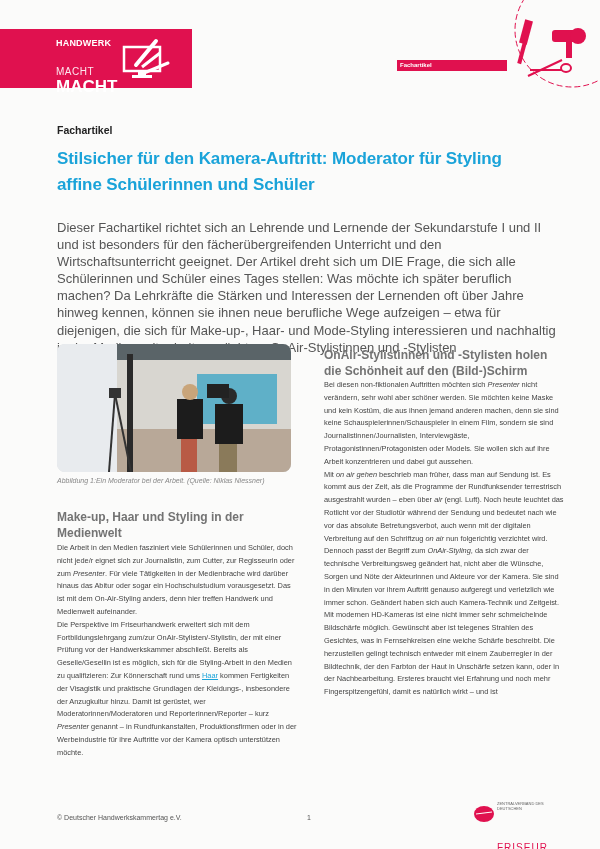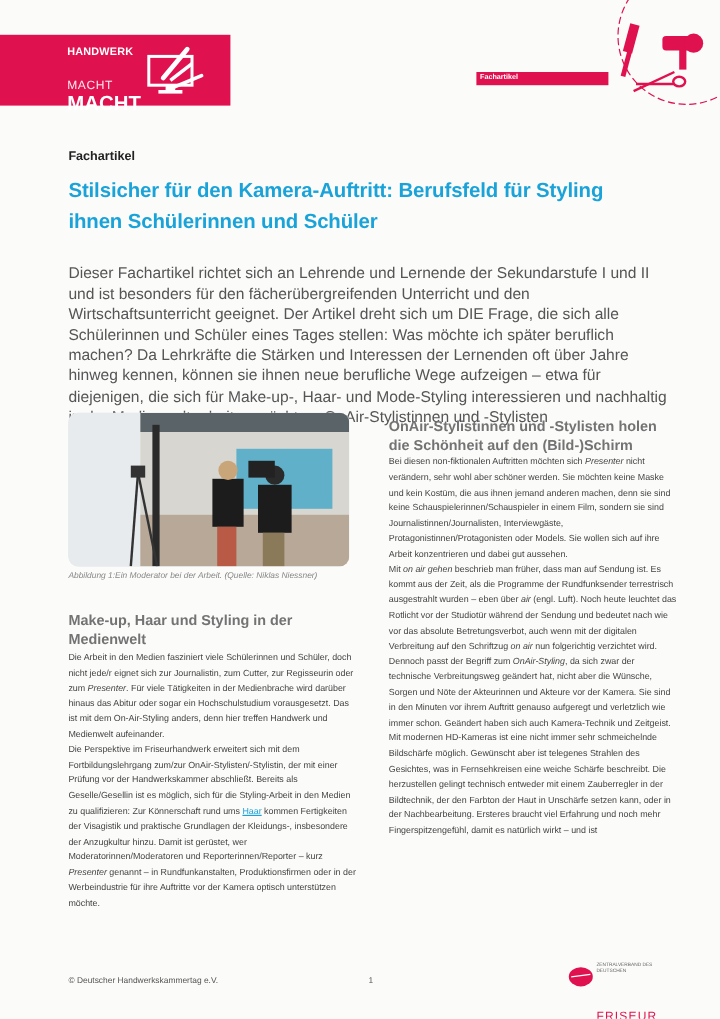--- a/index.html
+++ b/index.html
@@ -91,21 +91,21 @@
   <rect x="52" y="30" width="30" height="12" rx="3" fill="#e0114f"></rect>
   <circle cx="78" cy="36" r="8" fill="#e0114f"></circle>
   <rect x="66" y="40" width="6" height="18" fill="#e0114f"></rect>
 
   <line x1="28" y1="76" x2="62" y2="60" stroke="#e0114f" stroke-width="2"></line>
   <line x1="30" y1="70" x2="62" y2="70" stroke="#e0114f" stroke-width="2"></line>
   <ellipse cx="66" cy="68" rx="5" ry="4" fill="none" stroke="#e0114f" stroke-width="2"></ellipse>
 </svg>
 
 <div class="kicker">Fachartikel</div>
-<h1 class="title" style="margin:0;">Stilsicher für den Kamera-Auftritt: Berufsfeld für Styling ihnen Schülerinnen und Schüler</h1>
+<h1 class="title" style="margin:0;">Stilsicher für den Kamera-Auftritt: Moderator für Styling affine Schülerinnen und Schüler</h1>
 <p class="intro" style="margin:0;">Dieser Fachartikel richtet sich an Lehrende und Lernende der Sekundarstufe I und II und ist besonders für den fächerübergreifenden Unterricht und den Wirtschaftsunterricht geeignet. Der Artikel dreht sich um DIE Frage, die sich alle Schülerinnen und Schüler eines Tages stellen: Was möchte ich später beruflich machen? Da Lehrkräfte die Stärken und Interessen der Lernenden oft über Jahre hinweg kennen, können sie ihnen neue berufliche Wege aufzeigen – etwa für diejenigen, die sich für Make-up-, Haar- und Mode-Styling interessieren und nachhaltig in der Medienwelt arbeiten möchten: OnAir-Stylistinnen und -Stylisten</p>
 
 <div class="photo">
   <svg width="234" height="128" viewBox="0 0 234 128">
     <rect width="234" height="128" fill="#e8ebee"></rect>
     <rect x="60" y="0" width="174" height="128" fill="#d8d6d0"></rect>
     <rect x="60" y="0" width="174" height="16" fill="#5a6468"></rect>
     <rect x="140" y="30" width="80" height="50" fill="#5fb0c8"></rect>
     <rect x="60" y="85" width="174" height="43" fill="#b8a898"></rect>
     <rect x="70" y="10" width="6" height="118" fill="#2a2a2a"></rect>

